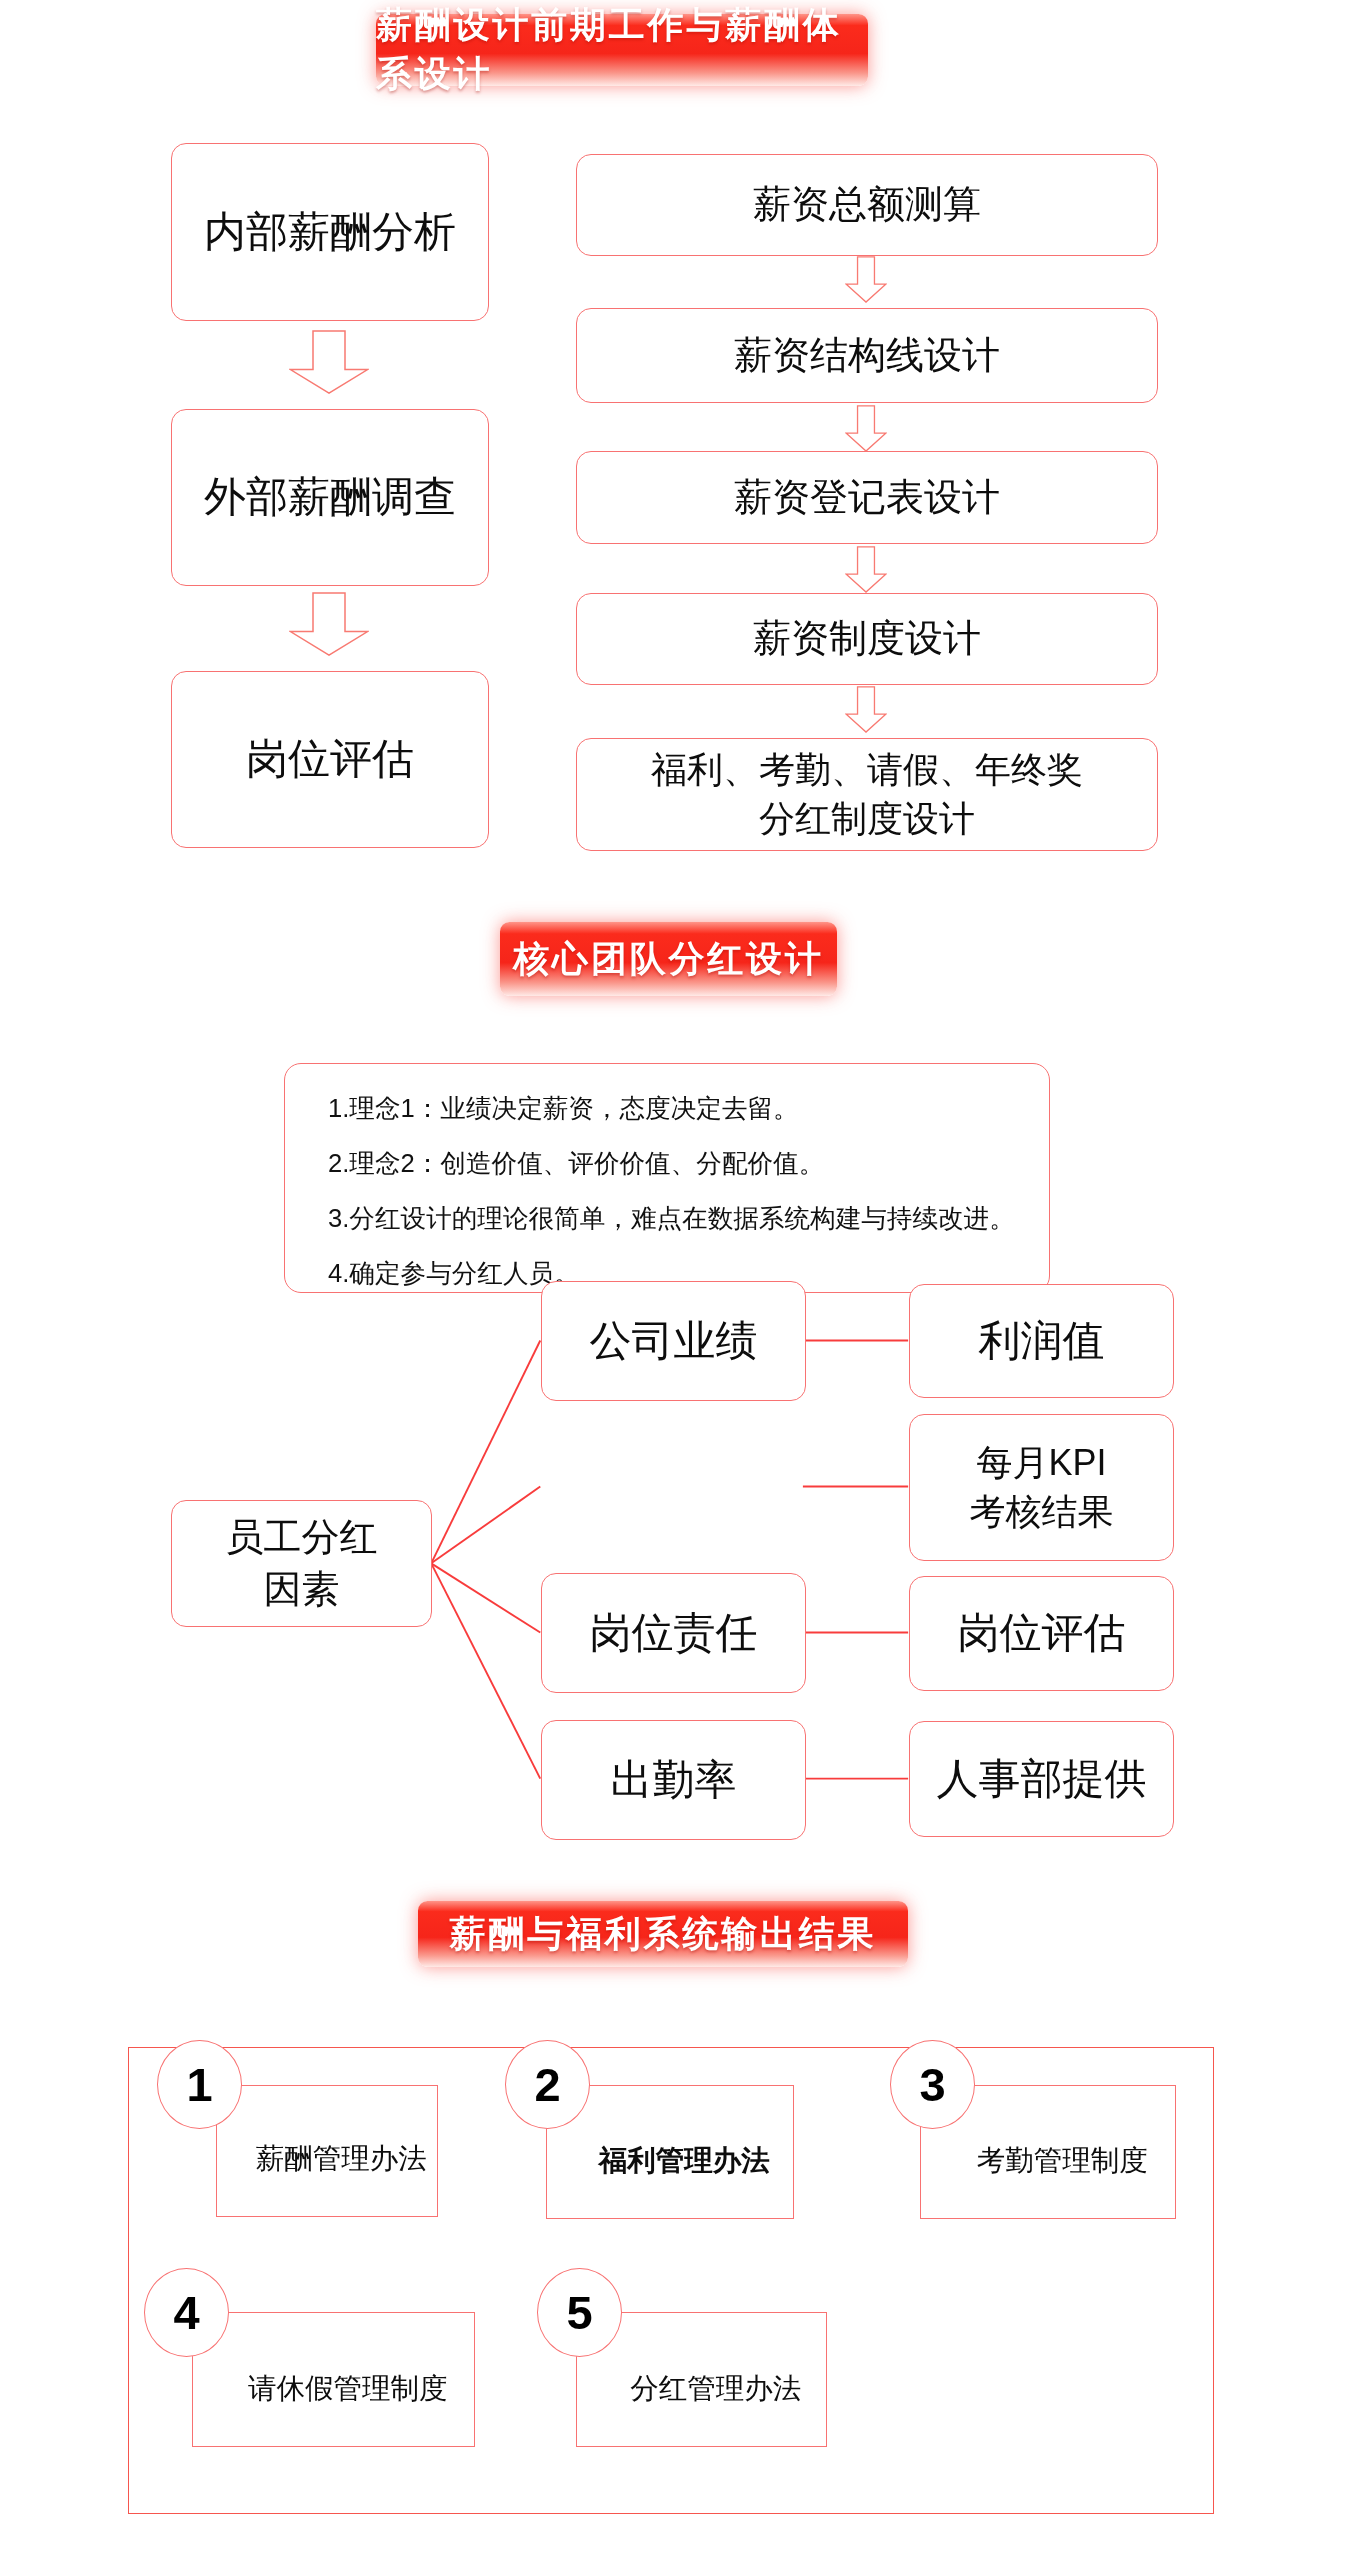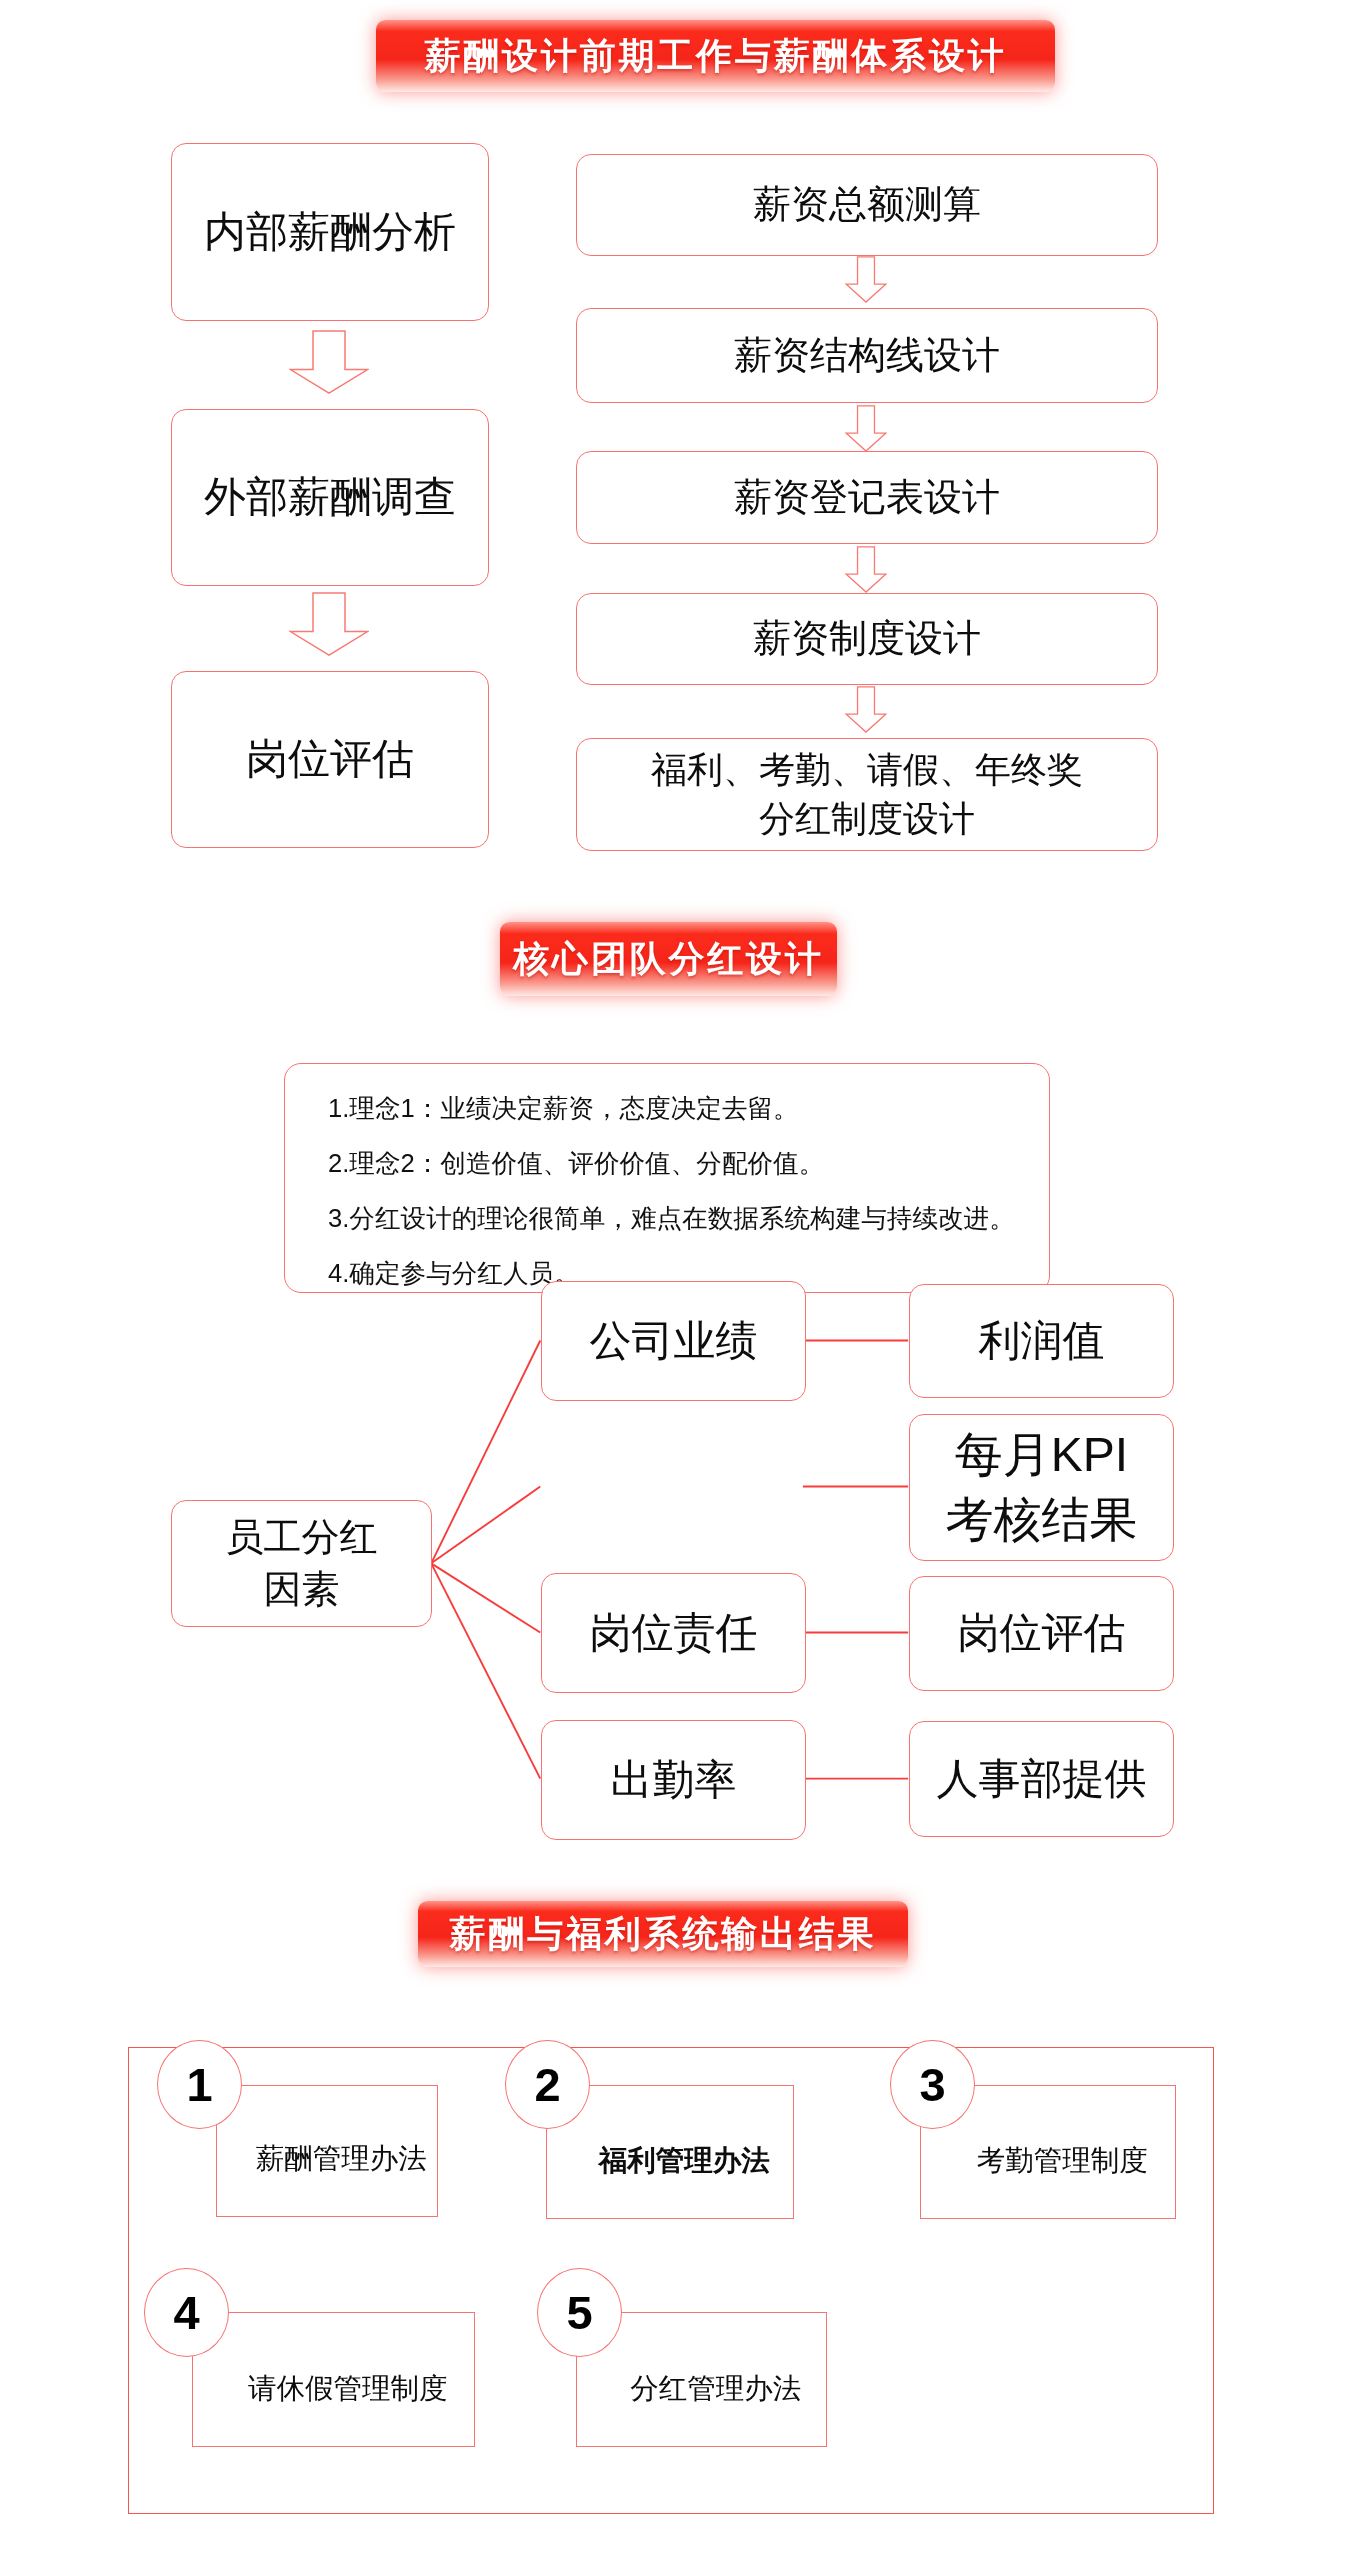--- a/index.html
+++ b/index.html
@@ -25,21 +25,21 @@
   .numc{position:absolute;width:85px;height:89px;border:1.9px solid #f87272;border-radius:50%;
         background:#fff;display:flex;align-items:center;justify-content:center;
         font-size:47px;font-weight:bold;color:#000;z-index:3;box-sizing:border-box;}
   .f44{font-size:42px;} .f40{font-size:38px;font-family:Liberation Serif, serif;} .f38{font-size:36px;}
 </style>
 </head>
 <body>
 
 <div class="canvas">
 
-  <div class="banner" style="left:376px;top:20px;width:679px;height:72px;">薪酬设计前期工作与薪酬体系设计</div>
+  <div class="banner" style="left:376px;top:14px;width:492px;height:72px;">薪酬设计前期工作与薪酬体系设计</div>
 
   <div class="rbox f44" style="left:171px;top:143px;width:316px;height:176px;">内部薪酬分析</div>
 
   <div class="arrow" style="left:289px;top:330px;">
     <svg width="80" height="64" viewBox="0 0 84 68">
       <path d="M25,1 L59,1 L59,42 L83,42 L42,67 L1,42 L25,42 Z" fill="#ffffff" stroke="#f87a72" stroke-width="1.6"></path>
     </svg>
   </div>
 
   <div class="rbox f44" style="left:171px;top:409px;width:316px;height:175px;">外部薪酬调查</div>
@@ -112,21 +112,21 @@
   <div class="rbox" style="left:171px;top:1500px;width:259px;height:125px;font-size:38px;">
     <div>员工分红</div>
     <div>因素</div>
   </div>
 
   <div class="rbox f44" style="left:541px;top:1281px;width:263px;height:118px;">公司业绩</div>
   <div class="rbox f44" style="left:541px;top:1573px;width:263px;height:118px;">岗位责任</div>
   <div class="rbox f44" style="left:541px;top:1720px;width:263px;height:118px;">出勤率</div>
 
   <div class="rbox f44" style="left:909px;top:1284px;width:263px;height:112px;">利润值</div>
-  <div class="rbox" style="left:909px;top:1414px;width:263px;height:145px;font-size:48px;">
+  <div class="rbox" style="left:909px;top:1414px;width:263px;height:145px;font-size:36px;">
     <div>每月KPI</div>
     <div>考核结果</div>
   </div>
   <div class="rbox f44" style="left:909px;top:1576px;width:263px;height:113px;">岗位评估</div>
   <div class="rbox f44" style="left:909px;top:1721px;width:263px;height:114px;">人事部提供</div>
 
   <div class="banner" style="left:418px;top:1901px;width:490px;height:66px;">薪酬与福利系统输出结果</div>
 
   <div class="panel" style="left:128px;top:2047px;width:1084px;height:465px;"></div>
 

